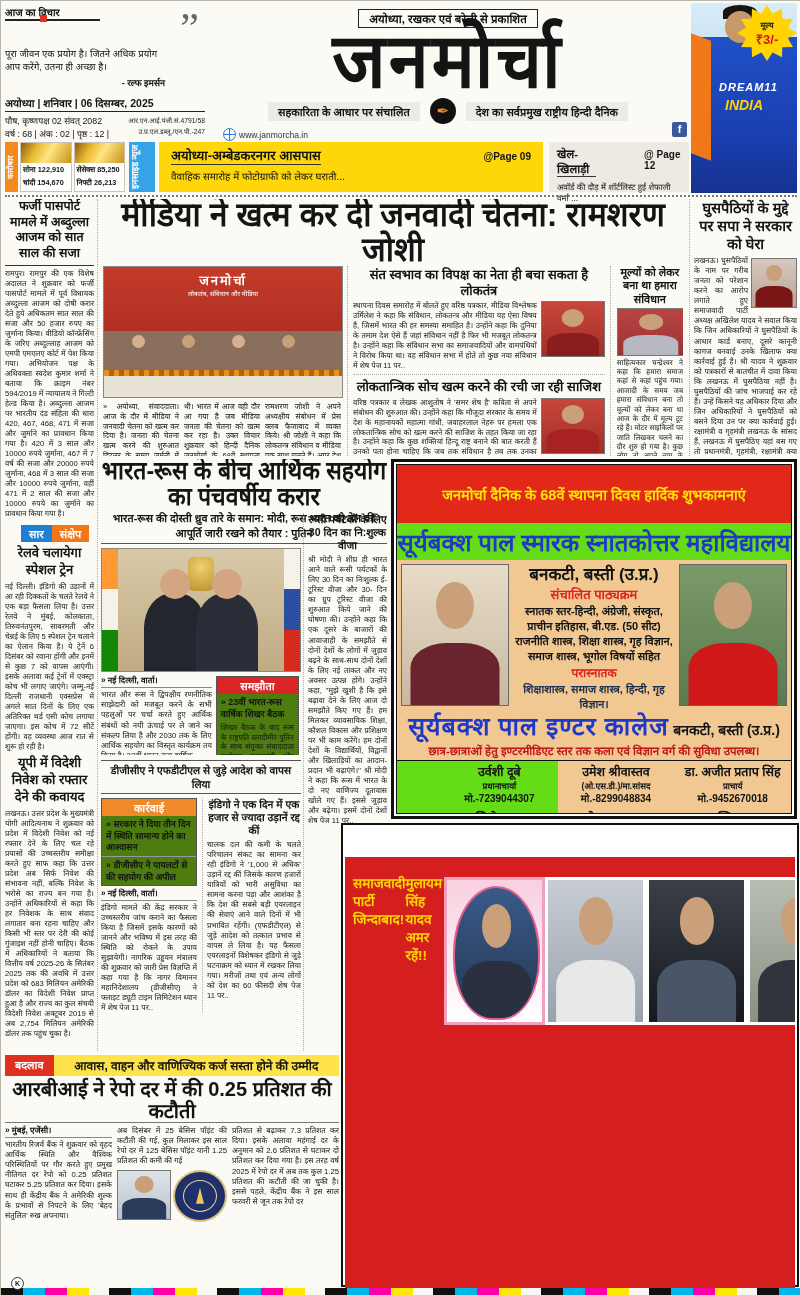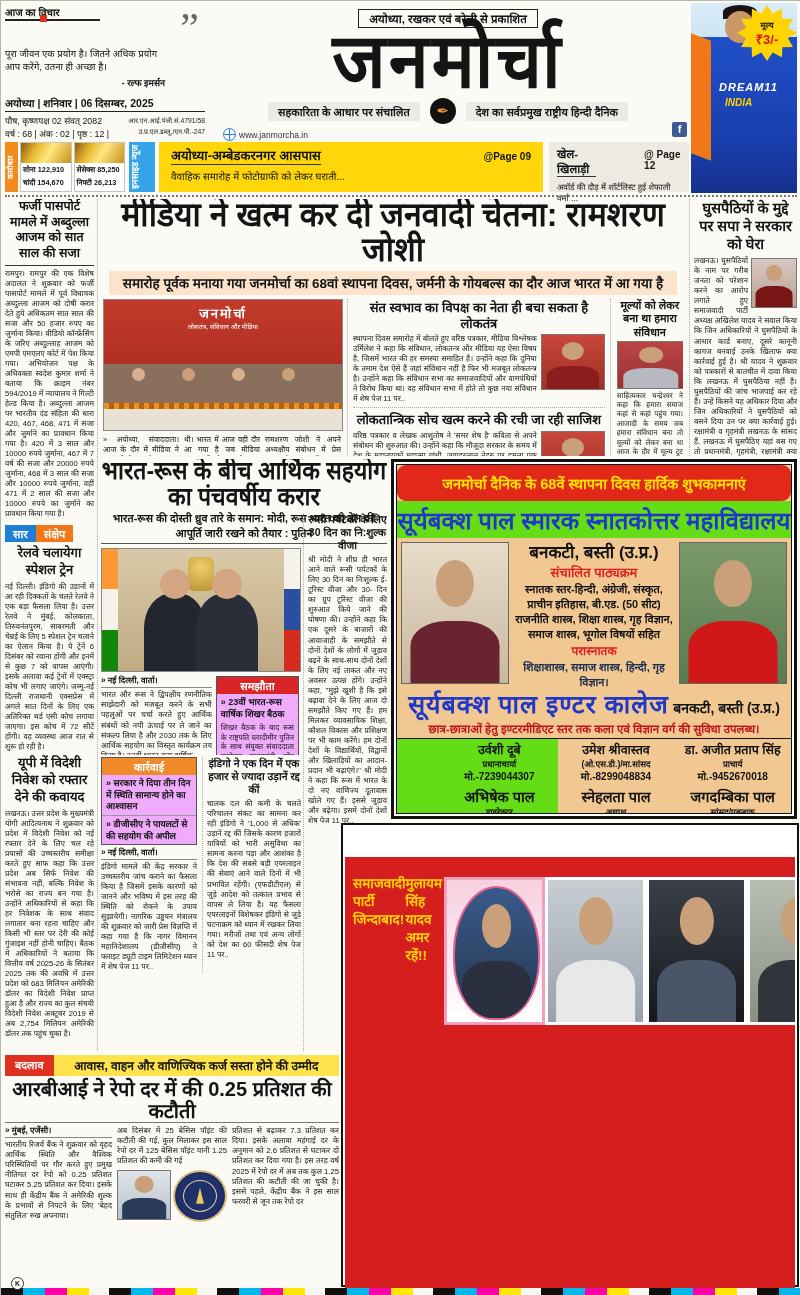--- a/index.html
+++ b/index.html
@@ -25,21 +25,21 @@
   .penlogo{width:26px;height:26px;border-radius:50%;background:#111;color:#f08a28;font-size:15px;line-height:26px;text-align:center;}
   .site{position:absolute;left:16px;bottom:0px;font-size:8.5px;color:#333;display:flex;align-items:center;gap:3px;}
   .globe{width:11px;height:11px;border-radius:50%;border:1.5px solid #2a7ae2;background:linear-gradient(90deg,transparent 45%,#2a7ae2 45% 55%,transparent 55%),linear-gradient(0deg,transparent 45%,#2a7ae2 45% 55%,transparent 55%);}
   .fb{position:absolute;right:2px;bottom:4px;width:15px;height:15px;background:#3b5998;color:#fff;font-weight:bold;font-size:11px;line-height:15px;text-align:center;border-radius:2px;}
   .top-right{left:690px;top:2px;width:106px;height:190px;}
   .cricketer{position:absolute;inset:0;background:linear-gradient(180deg,#d8ecf8 0%,#cfe4f2 18%,#2050c8 18%,#1a3fb0 70%,#16328f 100%);overflow:hidden;}
   .cr-face{position:absolute;left:34px;top:8px;width:30px;height:32px;border-radius:50%;background:#c89868;}
   .cr-hair{position:absolute;left:32px;top:2px;width:34px;height:14px;border-radius:50% 50% 0 0;background:#1a1410;}
   .cr-orange{position:absolute;left:0;top:34px;width:20px;height:120px;background:#f07818;transform:skewY(20deg);}
   .cr-t1{position:absolute;left:28px;top:78px;color:#fff;font-weight:bold;font-size:11px;font-style:italic;letter-spacing:1px;}
-  .cr-t2{position:absolute;left:34px;top:94px;color:#ffd400;font-weight:bold;font-size:10px;font-style:italic;}
+  .cr-t2{position:absolute;left:34px;top:94px;color:#ffd400;font-weight:bold;font-size:14px;font-style:italic;}
   .star{position:absolute;right:0px;top:2px;width:60px;height:56px;background:#ffd400;clip-path:polygon(100% 50%,84.8% 59.3%,93.3% 75%,75.5% 75.5%,75% 93.3%,59.3% 84.8%,50% 100%,40.7% 84.8%,25% 93.3%,24.5% 75.5%,6.7% 75%,15.2% 59.3%,0% 50%,15.2% 40.7%,6.7% 25%,24.5% 24.5%,25% 6.7%,40.7% 15.2%,50% 0%,59.3% 15.2%,75% 6.7%,75.5% 24.5%,93.3% 25%,84.8% 40.7%);display:flex;flex-direction:column;align-items:center;justify-content:center;z-index:3;}
   .star .s1{font-size:8px;font-weight:bold;}
   .star .s2{font-size:13px;font-weight:bold;color:#d01818;}
   
   .market{left:4px;top:141px;width:120px;height:50px;display:flex;gap:2px;}
   .mk-label{width:13px;background:#f28a1e;color:#fff;font-size:8px;font-weight:bold;writing-mode:vertical-rl;transform:rotate(180deg);text-align:center;}
   .mk-cell{flex:1;border:1px solid #c9c4b8;background:#fff;display:flex;flex-direction:column;}
   .mk-thumb{height:20px;background:linear-gradient(120deg,#8a5a10 0%,#e8b830 30%,#ffe680 55%,#c8901a 100%);}
   .mk-line{font-size:7.3px;font-weight:bold;padding:0 2px;line-height:1.8;white-space:nowrap;}
   .in-label{left:128px;top:141px;width:26px;height:50px;background:#35a3e8;color:#fff;font-weight:bold;font-size:9px;writing-mode:vertical-rl;transform:rotate(180deg);text-align:center;line-height:13px;}
@@ -49,21 +49,21 @@
   .tsr-title{font-weight:bold;font-size:13px;border-bottom:1.5px solid #333;}
   .tsr-title.sm{font-size:11.5px;}
   .tsr-page{font-weight:bold;font-size:10px;margin-left:48px;}
   .tsr-text{font-size:10px;margin-top:4px;}
   .tsr-text.sm{font-size:8.3px;}
   .ruleA{left:4px;top:194px;width:792px;border-top:2px dotted #777;}
   
   .col-left1{left:4px;top:198px;width:93px;height:852px;border-right:1px dotted #aaa;padding-right:3px;box-sizing:border-box;}
   .h-small{font-weight:bold;font-size:12.5px;text-align:center;line-height:1.25;border-bottom:1px solid #333;padding-bottom:3px;margin-bottom:3px;}
   .body-xs{font-size:7.6px;line-height:1.32;text-align:justify;}
-  .brief-head{display:flex;margin:6px 0 3px 0;font-weight:bold;font-size:11px;color:#fff;}
+  .brief-head{display:flex;margin:6px 0 3px 16px;font-weight:bold;font-size:11px;color:#fff;}
   .brief-head .b1{background:#1f7fd4;padding:1px 8px;}
   .brief-head .b2{background:#f07818;padding:1px 8px;}
   .brief-title{font-weight:bold;font-size:13px;text-align:center;line-height:1.3;margin:3px 0;}
   .lead-block{left:100px;top:198px;width:584px;height:257px;}
   .lead-hl{font-size:32px;font-weight:bold;text-align:center;line-height:1.05;transform:scaleY(1.05);}
   .lead-sub{background:#fbe4cb;font-weight:bold;font-size:13.5px;text-align:center;padding:3px 6px;margin:5px 8px 4px 8px;}
   .lead-row{display:flex;gap:6px;padding:0 2px;}
   .lead-colA{width:238px;}
   .event-photo{position:relative;width:238px;height:130px;border:1px solid #888;overflow:hidden;}
   .ep-banner{height:46%;background:linear-gradient(180deg,#c33b2a,#b03024);color:#fff;text-align:center;padding-top:4px;}
@@ -95,38 +95,38 @@
   .rus-left{width:198px;}
   .mp-photo{position:relative;width:198px;height:122px;border:1px solid #888;background:linear-gradient(180deg,#d9c9a8,#c0ab84);overflow:hidden;}
   .flagL{position:absolute;left:0;top:0;bottom:0;width:16px;background:linear-gradient(180deg,#ff9933 33%,#f5f2ea 33% 66%,#138808 66%);}
   .flagR{position:absolute;right:0;top:0;bottom:0;width:16px;background:linear-gradient(180deg,#f5f2ea 33%,#2a4fa0 33% 66%,#d52b1e 66%);}
   .mp-man{position:absolute;bottom:0;width:62px;height:78px;border-radius:45% 45% 0 0;background:#23262e;}
   .mp-man::before{content:"";position:absolute;top:-24px;left:50%;transform:translateX(-50%);width:30px;height:30px;border-radius:50%;background:#d3a582;}
   .mp-orn{position:absolute;top:8px;left:50%;transform:translateX(-50%);width:26px;height:34px;border-radius:6px;background:radial-gradient(circle at 50% 30%,#f0d070,#b8912c);}
   .rus-under{display:flex;gap:4px;margin-top:4px;}
   .rus-body{width:112px;font-size:7.7px;line-height:1.32;text-align:justify;}
   .dl{font-weight:bold;font-size:8.2px;border-bottom:1px solid #888;display:block;margin-bottom:2px;}
-  .boxed{border:1px solid #555;background:#f0abfc;}
+  .boxed{border:1px solid #555;background:#4d7c0f;}
   .box-hdr{background:#d92525;color:#fff;font-weight:bold;font-size:11px;text-align:center;padding:1px 0;}
   .box-hdr.or{background:#f08a28;}
   .box-bullet{font-weight:bold;font-size:9px;line-height:1.3;padding:3px 4px 2px 4px;}
   .box-body{font-size:7.6px;line-height:1.3;text-align:justify;padding:0 4px 3px 4px;}
   .russia-side{left:302px;top:512px;width:84px;height:538px;border-left:1px dotted #aaa;padding-left:4px;box-sizing:border-box;}
   .side-hl{font-weight:bold;font-size:10.5px;text-align:center;line-height:1.25;margin-bottom:3px;}
   .indigo-block{left:100px;top:756px;width:200px;height:296px;}
   .ind-hl{font-size:15.5px;font-weight:bold;text-align:center;line-height:1.1;}
   .ind-sub{font-size:10.5px;font-weight:bold;text-align:center;border-top:1px solid #555;border-bottom:1px solid #555;padding:2px 0;margin:3px 0 4px 0;}
   .ind-row{display:flex;gap:5px;}
   .ind-left{width:96px;}
   .ind-right{width:99px;border-left:1px dotted #aaa;padding-left:4px;box-sizing:border-box;}
   .blt{border-bottom:1px solid #999;}
   
   .ad1{left:390px;top:458px;width:406px;height:360px;border:3px solid #111;background:#fff;box-sizing:border-box;padding:2px;}
   .ad1-inner{border:1.5px solid #111;height:100%;box-sizing:border-box;background:#f2c892;display:flex;flex-direction:column;overflow:hidden;}
-  .ad1-banner{background:#e22818;color:#ffe400;font-weight:bold;font-size:14.5px;text-align:center;padding:8px 0;border-radius:9px;}
+  .ad1-banner{background:#e22818;color:#ffe400;font-weight:bold;font-size:14.5px;text-align:center;padding:19px 0;}
   .ad1-college1{background:#64dd17;color:#2038c8;font-weight:bold;font-size:24px;text-align:center;padding:2px 0;transform:none;}
   .ad1-mid{display:flex;flex:none;height:148px;}
   .ad1-photo{width:106px;height:140px;margin:4px;border:1px solid #666;flex:none;}
   .ad1-info{flex:1;text-align:center;padding-top:2px;}
   .ad1-loc{font-weight:bold;font-size:17px;}
   .ad1-courses-label{color:#e02020;font-weight:bold;font-size:13px;}
   .ad1-ug{font-weight:bold;font-size:11px;line-height:1.35;margin-top:1px;}
   .ad1-pg-label{color:#e02020;font-weight:bold;font-size:12px;margin-top:1px;}
   .ad1-pg{font-weight:bold;font-size:11px;color:#203050;}
   .ad1-college2{text-align:center;padding:0 3px;}
@@ -263,21 +263,20 @@
       <span class="b2">संक्षेप</span>
     </div>
     <div class="brief-title">रेलवे चलायेगा स्पेशल ट्रेन</div>
     <div class="body-xs">नई दिल्ली। इंडिगो की उड़ानों में आ रही दिक्कतों के चलते रेलवे ने एक बड़ा फैसला लिया है। उत्तर रेलवे ने मुंबई, कोलकाता, तिरुवनंतपुरम, साबरमती और चेन्नई के लिए 5 स्पेशल ट्रेन चलाने का ऐलान किया है। ये ट्रेनें 6 दिसंबर को रवाना होंगी और इनमें से कुछ 7 को वापस आएंगी। इसके अलावा कई ट्रेनों में एक्स्ट्रा कोच भी लगाए जाएंगे। जम्मू-नई दिल्ली राजधानी एक्सप्रेस में अगले सात दिनों के लिए एक अतिरिक्त थर्ड एसी कोच लगाया जाएगा। इस कोच में 72 सीटें होंगी। वह व्यवस्था आज रात से शुरू हो रही है।</div>
     <div class="brief-title">यूपी में विदेशी निवेश को रफ्तार देने की कवायद</div>
     <div class="body-xs">लखनऊ। उत्तर प्रदेश के मुख्यमंत्री योगी आदित्यनाथ ने शुक्रवार को प्रदेश में विदेशी निवेश को नई रफ्तार देने के लिए चल रहे प्रयासों की उच्चस्तरीय समीक्षा करते हुए साफ कहा कि उत्तर प्रदेश अब सिर्फ निवेश की संभावना नहीं, बल्कि निवेश के भरोसे का राज्य बन गया है। उन्होंने अधिकारियों से कहा कि हर निवेशक के साथ संवाद लगातार बना रहना चाहिए और किसी भी स्तर पर देरी की कोई गुंजाइश नहीं होनी चाहिए। बैठक में अधिकारियों ने बताया कि वित्तीय वर्ष 2025-26 के सितंबर 2025 तक की अवधि में उत्तर प्रदेश को 683 मिलियन अमेरिकी डॉलर का विदेशी निवेश प्राप्त हुआ है और राज्य का कुल संचयी विदेशी निवेश अक्टूबर 2019 से अब 2,754 मिलियन अमेरिकी डॉलर तक पहुंच चुका है।</div>
   </div>
 
   <div class="abs lead-block clip">
     <div class="lead-hl">मीडिया ने खत्म कर दी जनवादी चेतना: रामशरण जोशी</div>
-    <div class="lead-sub">समारोह पूर्वक मनाया गया जनमोर्चा का 68वां स्थापना दिवस, जर्मनी के गोयबल्स का दौर आज भारत में आ गया है</div>
     <div class="lead-row">
       <div class="lead-colA">
         <div class="event-photo">
           <div class="ep-banner">
             <div class="ep-b1">जनमोर्चा</div>
             <div class="ep-b2">लोकतंत्र, संविधान और मीडिया</div>
           </div>
           <div class="ep-people"></div>
           <div class="ep-table"></div>
         </div>
@@ -340,20 +339,21 @@
       </div>
     </div>
   </div>
 
   <div class="abs russia-side clip">
     <div class="side-hl">रूसी पर्यटकों के लिए 30 दिन का नि:शुल्क वीजा</div>
     <div class="body-xs">श्री मोदी ने शीघ्र ही भारत आने वाले रूसी पर्यटकों के लिए 30 दिन का निःशुल्क ई-टूरिस्ट वीजा और 30- दिन का ग्रुप टूरिस्ट वीजा की शुरुआत किये जाने की घोषणा की। उन्होंने कहा कि एक दूसरे के बाजारों की आवाजाही के समझौते से दोनों देशों के लोगों में जुड़ाव बढ़ने के साथ-साथ दोनों देशों के लिए नई ताकत और नए अवसर उत्पन्न होंगे। उन्होंने कहा, ''मुझे खुशी है कि इसे बढ़ावा देने के लिए आज दो समझौते किए गए हैं। हम मिलकर व्यावसायिक शिक्षा, कौशल विकास और प्रशिक्षण पर भी काम करेंगे। हम दोनों देशों के विद्यार्थियों, विद्वानों और खिलाड़ियों का आदान-प्रदान भी बढ़ाएंगे।'' श्री मोदी ने कहा कि रूस में भारत के दो नए वाणिज्य दूतावास खोले गए हैं। इससे जुड़ाव और बढ़ेगा। इसमें दोनों देशों शेष पेज 11 पर..</div>
   </div>
 
   <div class="abs indigo-block clip">
+    <div class="ind-sub">डीजीसीए ने एफडीटीएल से जुड़े आदेश को वापस लिया</div>
     <div class="ind-row">
       <div class="ind-left">
         <div class="boxed">
           <div class="box-hdr or">कार्रवाई</div>
           <div class="box-bullet blt">» सरकार ने दिया तीन दिन में स्थिति सामान्य होने का आश्वासन</div>
           <div class="box-bullet">» डीजीसीए ने पायलटों से की सहयोग की अपील</div>
         </div>
         <div class="body-xs" style="margin-top:3px;">
           <span class="dl">» नई दिल्ली, वार्ता।</span>
           <span>इंडिगो मामले की केंद्र सरकार ने उच्चस्तरीय जांच कराने का फैसला किया है जिसमें इसके कारणों को जानने और भविष्य में इस तरह की स्थिति को रोकने के उपाय सुझायेगी। नागरिक उड्डयन मंत्रालय की शुक्रवार को जारी प्रेस विज्ञप्ति में कहा गया है कि नागर विमानन महानिदेशालय (डीजीसीए) ने फ्लाइट ड्यूटी टाइम लिमिटेशन ध्यान में शेष पेज 11 पर..</span>

